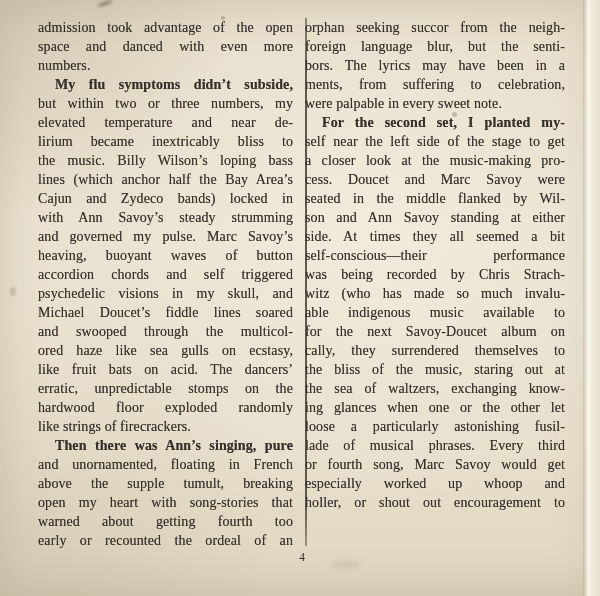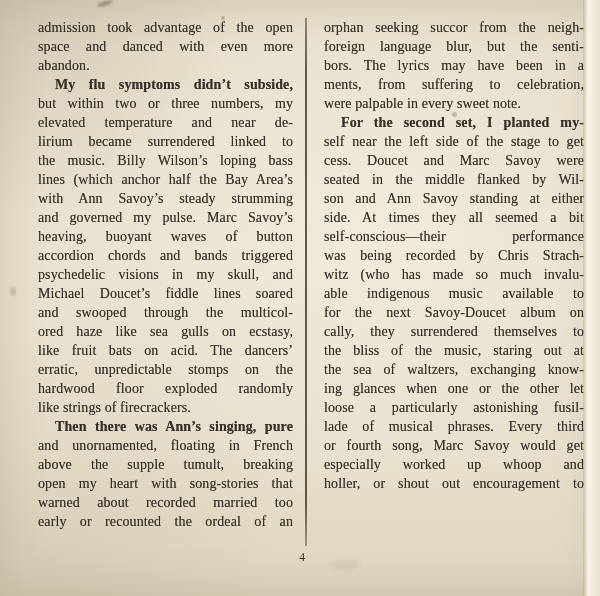--- a/index.html
+++ b/index.html
@@ -19,21 +19,21 @@
   }
   
   .edge-strip{
     position:absolute;right:0;top:0;width:17px;height:596px;
     background:linear-gradient(90deg, rgba(140,120,90,.25) 0%, rgba(255,252,244,.85) 30%, #efe9da 60%, #e9e2d1 100%);
   }
   .col{
     position:absolute;top:18px;
   }
   .col-left{left:38px;width:255px;}
-  .col-right{left:324px;width:260px;}
+  .col-right{left:305px;width:260px;}
   .line{
     height:19px;line-height:19px;
     font-size:14px;
     letter-spacing:.1px;
     text-align:justify;
     text-align-last:justify;
     white-space:normal;
     overflow:visible;
     color:var(--ink,#34302a);
     text-shadow:0 0 .4px rgba(52,48,42,.55);
@@ -64,58 +64,60 @@
 </style>
 </head>
 <body>
 
 <div class="page">
 
   <div class="col col-left">
 
   <div class="line">admission took advantage of the open</div>
       <div class="line">space and danced with even more</div>
-      <div class="line para-end">abandon.</div>
+      <div class="line para-end">numbers.</div>
       <div class="line indent">My flu symptoms didn’t subside,</div>
       <div class="line">but within two or three numbers, my</div>
       <div class="line">elevated temperature and near de-</div>
-      <div class="line">lirium became surrendered linked to</div>
+      <div class="line">lirium became inextricably bliss to</div>
       <div class="line">the music. Billy Wilson’s loping bass</div>
       <div class="line">lines (which anchor half the Bay Area’s</div>
+      <div class="line">Cajun and Zydeco bands) locked in</div>
       <div class="line">with Ann Savoy’s steady strumming</div>
       <div class="line">and governed my pulse. Marc Savoy’s</div>
       <div class="line">heaving, buoyant waves of button</div>
-      <div class="line">accordion chords and bands triggered</div>
+      <div class="line">accordion chords and self triggered</div>
       <div class="line">psychedelic visions in my skull, and</div>
       <div class="line">Michael Doucet’s fiddle lines soared</div>
       <div class="line">and swooped through the multicol-</div>
       <div class="line">ored haze like sea gulls on ecstasy,</div>
       <div class="line">like fruit bats on acid. The dancers’</div>
       <div class="line">erratic, unpredictable stomps on the</div>
       <div class="line">hardwood floor exploded randomly</div>
       <div class="line para-end">like strings of firecrackers.</div>
       <div class="line indent">Then there was Ann’s singing, pure</div>
       <div class="line">and unornamented, floating in French</div>
       <div class="line">above the supple tumult, breaking</div>
       <div class="line">open my heart with song-stories that</div>
-      <div class="line">warned about recorded married too</div>
+      <div class="line">warned about getting fourth too</div>
       <div class="line">early or recounted the ordeal of an</div>
     </div>
 
   <div class="divider"></div>
 
   <div class="col col-right">
 
   <div class="line">orphan seeking succor from the neigh-</div>
       <div class="line">foreign language blur, but the senti-</div>
       <div class="line">bors. The lyrics may have been in a</div>
       <div class="line">ments, from suffering to celebration,</div>
       <div class="line para-end">were palpable in every sweet note.</div>
       <div class="line indent">For the second set, I planted my-</div>
       <div class="line">self near the left side of the stage to get</div>
+      <div class="line">a closer look at the music-making pro-</div>
       <div class="line">cess. Doucet and Marc Savoy were</div>
       <div class="line">seated in the middle flanked by Wil-</div>
       <div class="line">son and Ann Savoy standing at either</div>
       <div class="line">side. At times they all seemed a bit</div>
       <div class="line">self-conscious—their performance</div>
       <div class="line">was being recorded by Chris Strach-</div>
       <div class="line">witz (who has made so much invalu-</div>
       <div class="line">able indigenous music available to</div>
       <div class="line">for the next Savoy-Doucet album on</div>
       <div class="line">cally, they surrendered themselves to</div>

